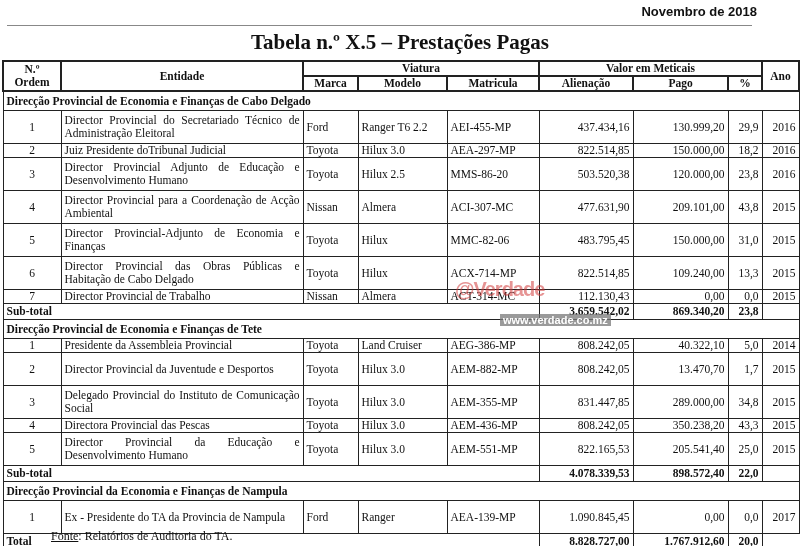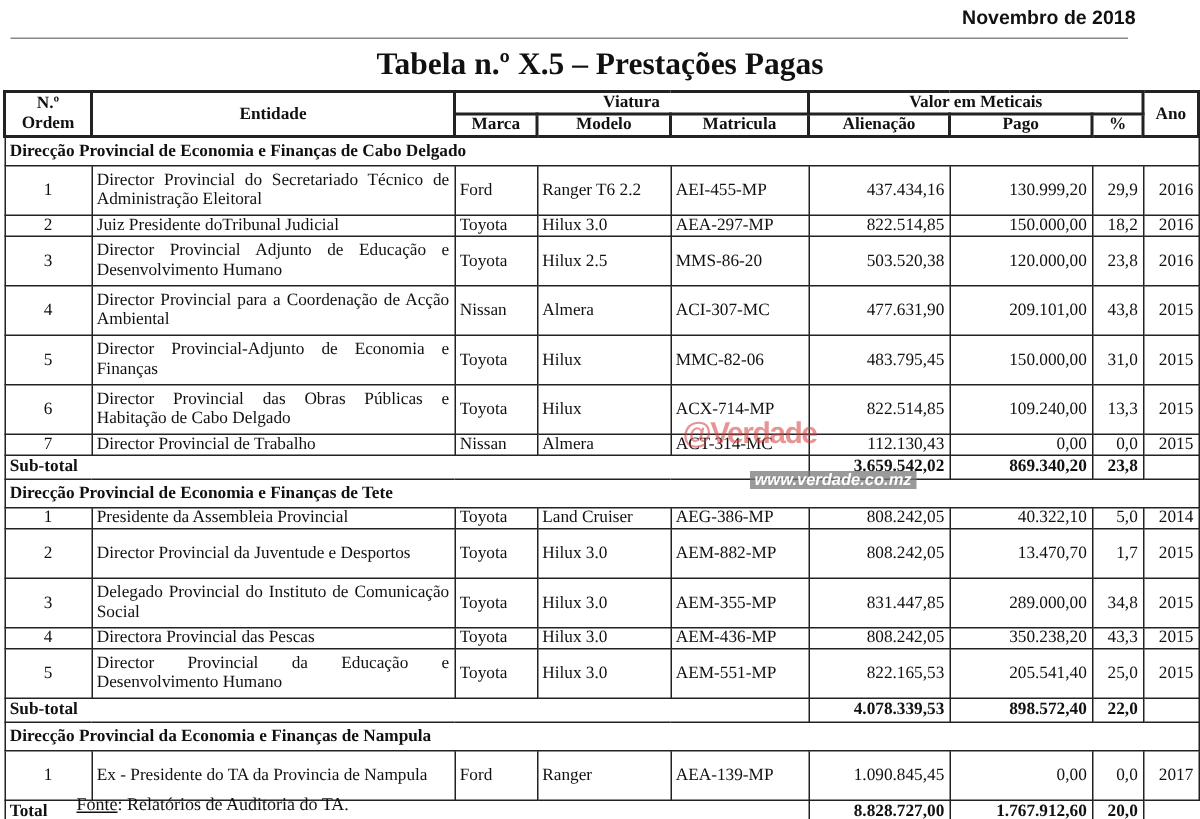--- a/index.html
+++ b/index.html
@@ -15,21 +15,21 @@
   .c-ent { white-space: normal !important; text-align: justify; margin-top: 40px; }
   .num { text-align: right; }
   .sec td { font-weight: bold; border-top: 2px solid #222; border-bottom: 2px solid #222; height: 18px; }
   .sub td { font-weight: bold; height: 15px; border-top: 2px solid #222; border-bottom: 2px solid #222; }
   .r1 td { height: 13px; }
   .rtall td { height: 32px; }
   .src { position: absolute; top: 529px; left: 3px; font-size: 12px; }
   .src u { text-decoration: underline; margin-left: 48px; }
   .wm { position: absolute; left: 455px; top: 284px; width: 190px; height: 50px; pointer-events: none; }
   .wm .big { position: absolute; left: 0; top: -6px; font-family: "Liberation Sans", sans-serif; font-weight: bold; font-size: 20px; color: rgba(210,60,60,0.55); letter-spacing: -1px; }
-  .wm .url { position: absolute; left: 45px; top: 30px; background: rgba(120,120,120,0.75); color: #fff; font-family: "Liberation Sans", sans-serif; font-weight: bold; font-size: 11px; padding: 0 3px; font-style: italic; }
+  .wm .url { position: absolute; left: 45px; top: 30px; background: rgba(120,120,120,0.75); color: #fff; font-family: "Liberation Sans", sans-serif; font-weight: bold; font-size: 11px; padding: 0 3px; }
 </style>
 </head>
 <body>
 
 <div class="date">Novembro de 2018</div>
 <div class="rule"></div>
 <div class="title">Tabela n.º X.5 – Prestações Pagas</div>
 
 <table class="main">
   <colgroup>

